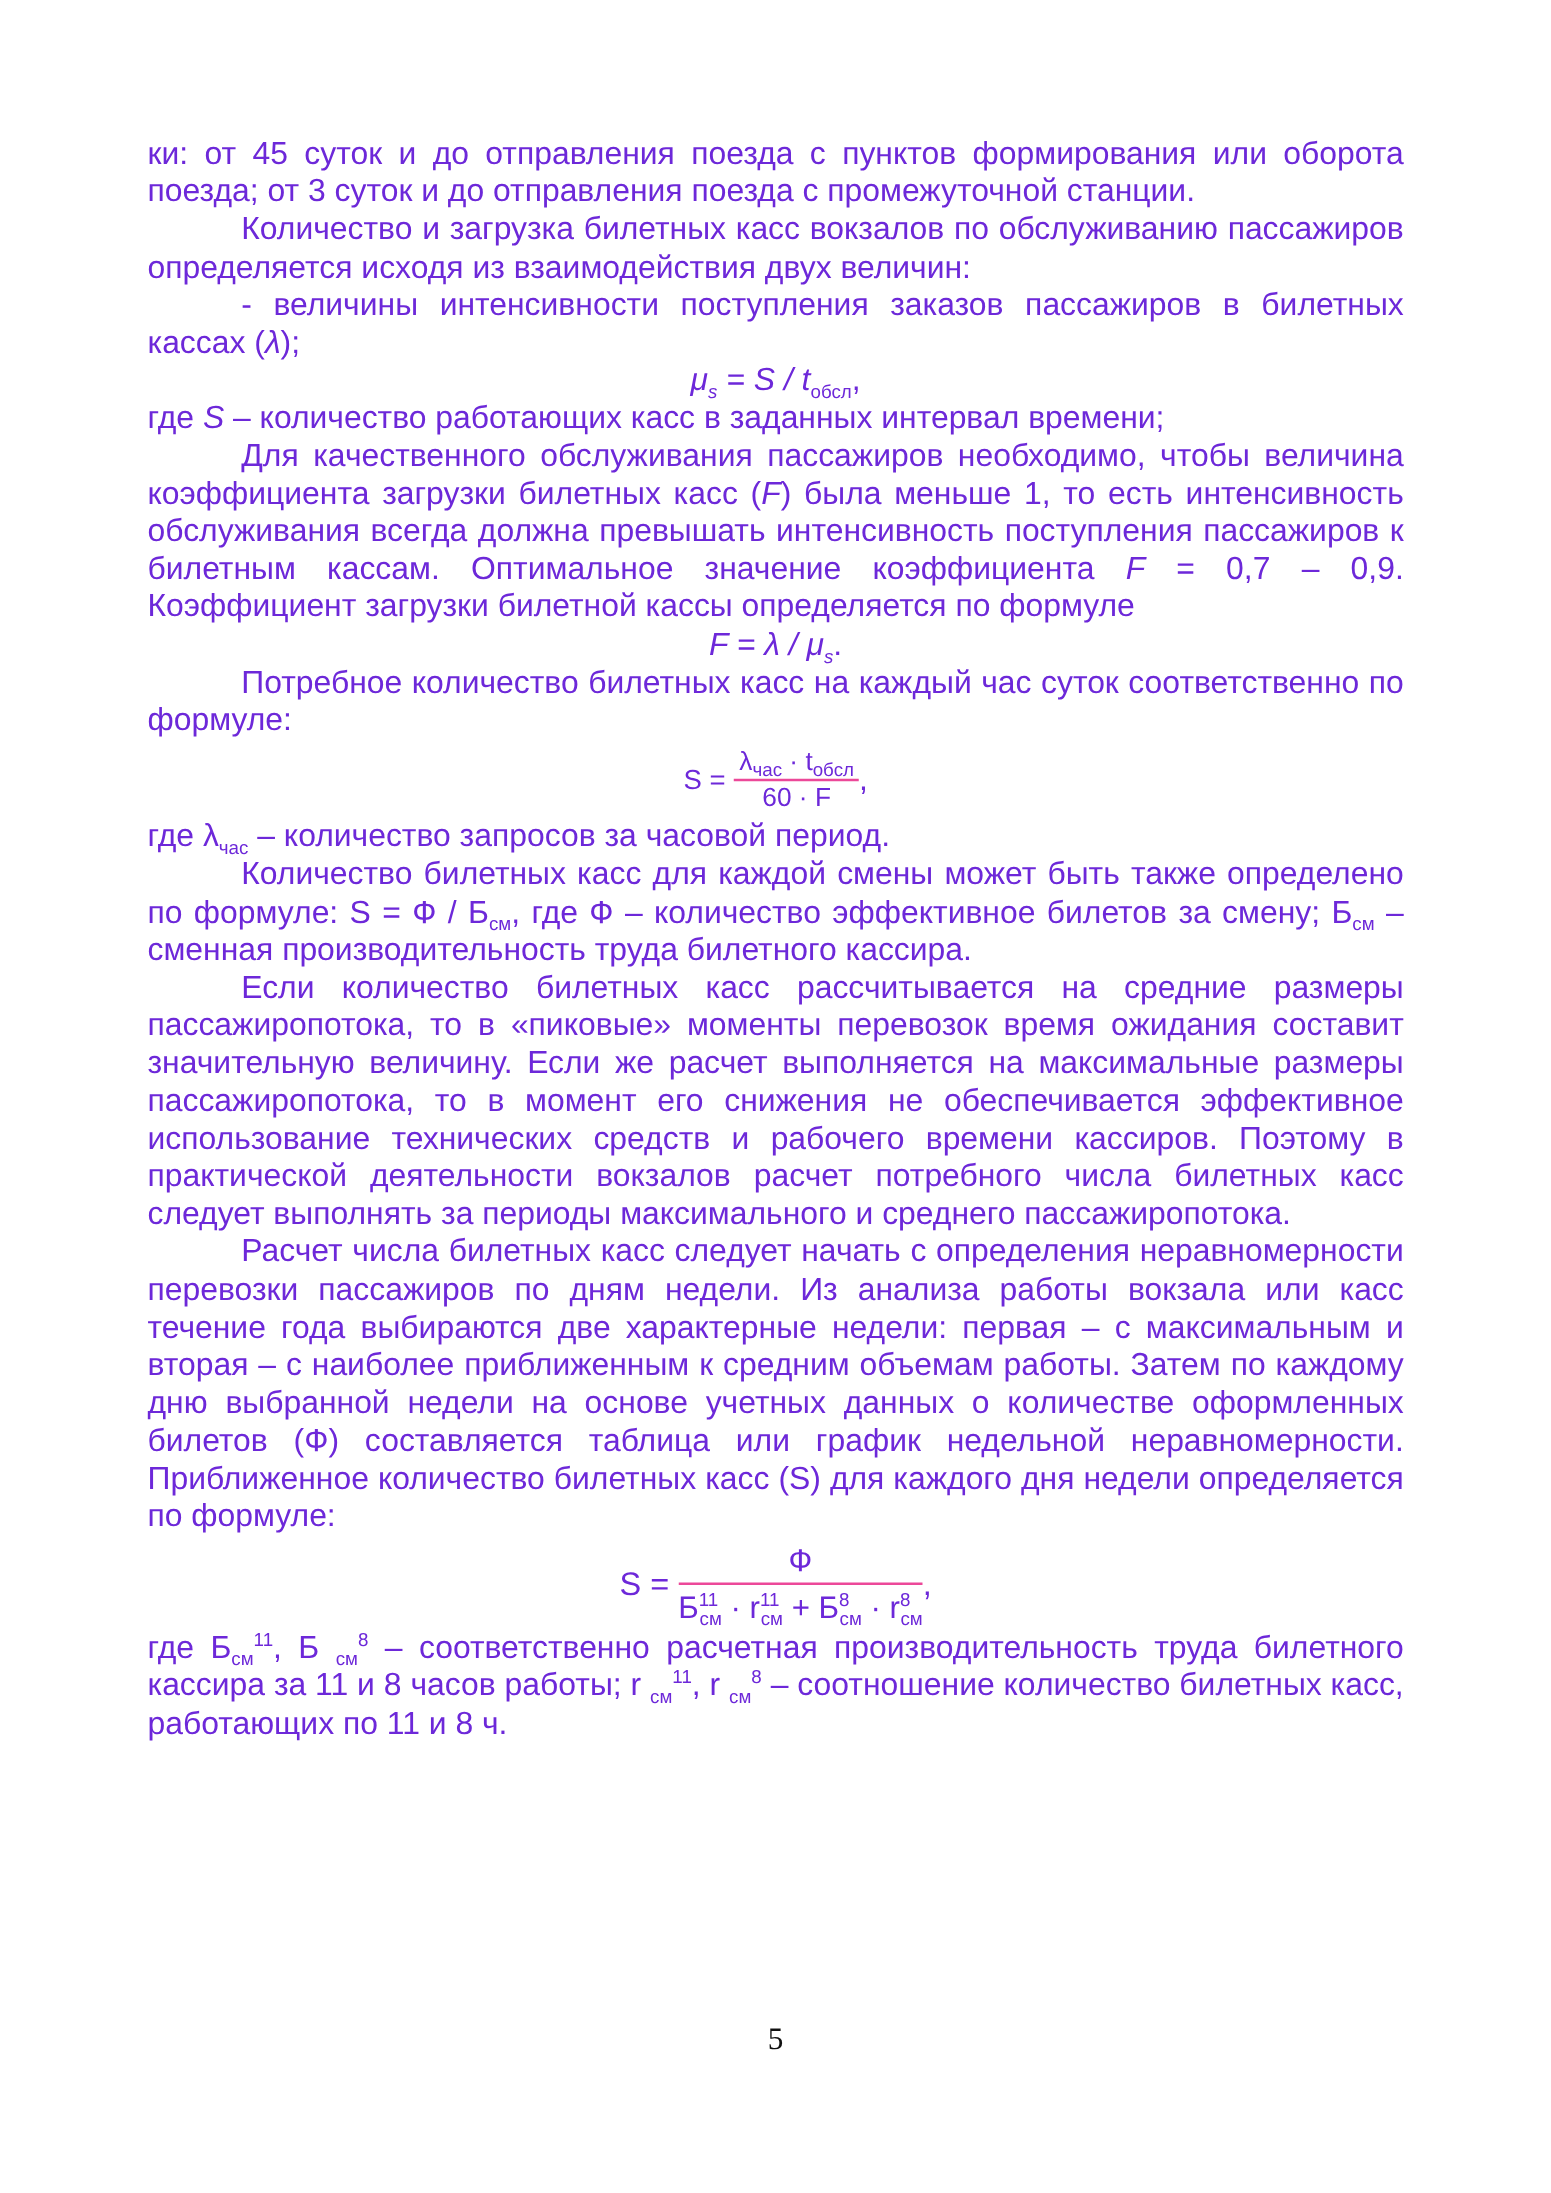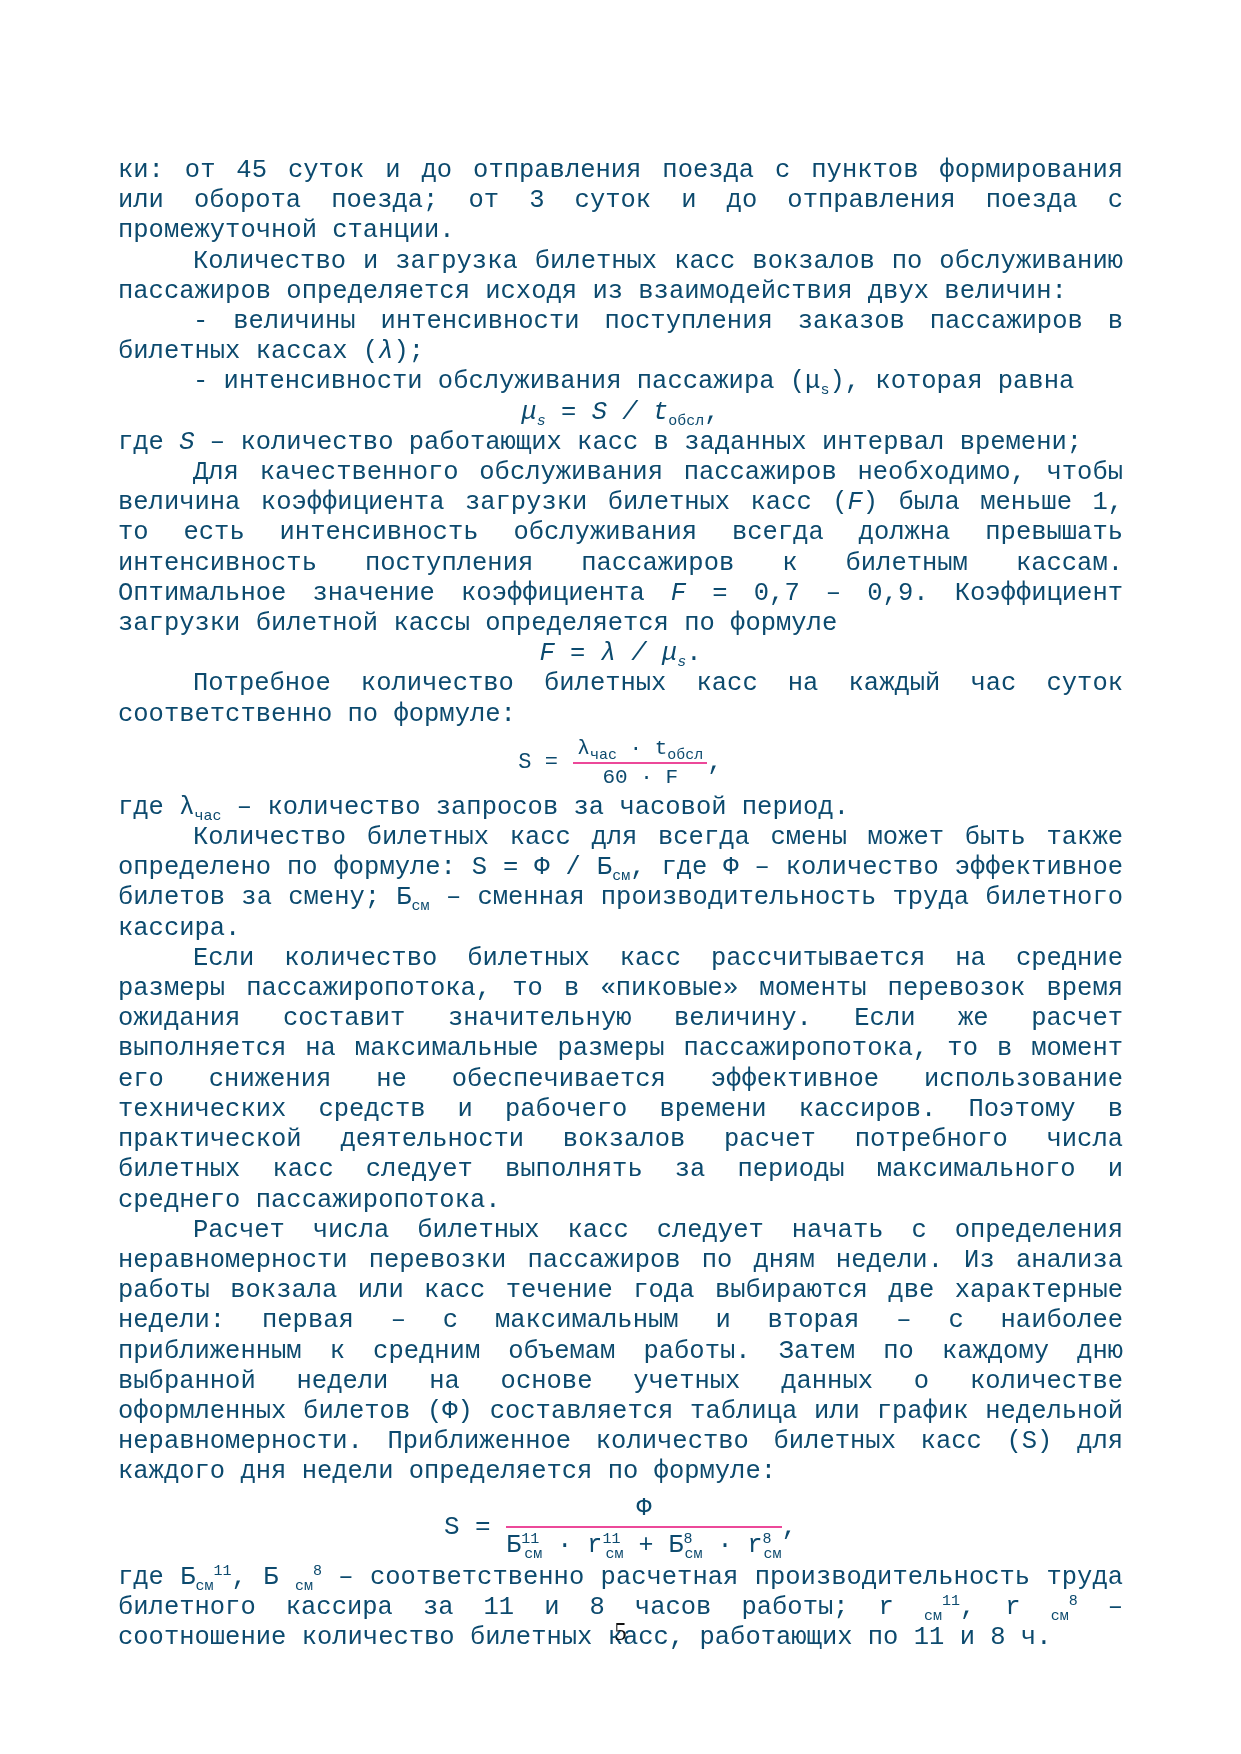--- a/index.html
+++ b/index.html
@@ -1,20 +1,20 @@
 <!DOCTYPE html>
 <html><head>
 <meta charset="utf-8">
 <style>
   html, body { margin: 0; padding: 0; background: #ffffff; }
   body { width: 1241px; height: 1754px; position: relative; overflow: hidden; }
   .page {
     position: absolute; left: 118px; top: 108px; width: 1005px;
-    font-family: Liberation Mono, monospace; font-size: 25.5px; line-height: 30.2px;
-    color: #0c4a6e; text-align: justify; margin-top: 48px;
+    font-family: Liberation Sans, sans-serif; font-size: 25.5px; line-height: 30.2px;
+    color: #6d28d9; text-align: justify;
   }
   .p { margin: 0; }
   .ind { text-indent: 75px; }
   .ind2 { text-indent: 50px; }
   .center { text-align: center; }
   .it { font-style: italic; }
   sub, sup { font-size: 15px; line-height: 0; }
   .frac { display: inline-block; vertical-align: middle; text-align: center; font-size: 21px; line-height: 22px; }
   .frac .num { display: block; border-bottom: 2px solid #ec4899; padding: 0 4px 2px; }
   .frac .den { display: block; padding-top: 3px; }
@@ -24,41 +24,40 @@
   .pagenum { position: absolute; left: 0; width: 1241px; top: 1618px; text-align: center;
     font-family: "Liberation Serif", serif; font-size: 25px; color: #111; }
 </style>
 </head>
 <body>
 
 <div class="page">
   <p class="p">ки: от 45 суток и до отправления поезда с пунктов формирования или оборота поезда; от 3 суток и до отправления поезда с промежуточной станции.</p>
   <p class="p ind">Количество и загрузка билетных касс вокзалов по обслуживанию пассажиров определяется исходя из взаимодействия двух величин:</p>
   <p class="p ind"><span>- величины интенсивности поступления заказов пассажиров в билетных кассах (</span><span class="it">λ</span><span>);</span></p>
-  <p class="p ind"><span>- интенсивности обслуживания пассажира (μ</span><sub>s</sub><span>), которая равна</span></p>
 
   <p class="p center"><span class="it">μ</span><sub class="it">s</sub><span class="it"> = S / t</span><sub>обсл</sub><span>,</span></p>
 
   <p class="p"><span>где </span><span class="it">S</span><span> – количество работающих касс в заданных интервал времени;</span></p>
   <p class="p ind"><span>Для качественного обслуживания пассажиров необходимо, чтобы величина коэффициента загрузки билетных касс (</span><span class="it">F</span><span>) была меньше 1, то есть интенсивность обслуживания всегда должна превышать интенсивность поступления пассажиров к билетным кассам. Оптимальное значение коэффициента </span><span class="it">F</span><span> = 0,7 – 0,9. Коэффициент загрузки билетной кассы определяется по формуле</span></p>
 
   <p class="p center"><span class="it">F =  λ / μ</span><sub class="it">s</sub><span>.</span></p>
 
   <p class="p ind">Потребное количество билетных касс на каждый час суток соответственно  по формуле:</p>
 
   <div class="formula-block" style="margin: 8px 0 4px 0;">
     <span style="font-size:22px; vertical-align:middle;">S =</span>
     <span class="frac">
       <span class="num"><span>λ</span><sub>час</sub><span> · t</span><sub>обсл</sub></span>
       <span class="den">60 · F</span>
     </span><span style="vertical-align:middle;">,</span>
   </div>
 
   <p class="p"><span>где  λ</span><sub>час</sub><span> – количество запросов за часовой период.</span></p>
-  <p class="p ind"><span>Количество билетных касс для всегда смены может быть также определено по формуле: S = Ф / Б</span><sub>см</sub><span>, где  Ф – количество эффективное билетов за смену; Б</span><sub>см</sub><span> – сменная производительность труда билетного кассира.</span></p>
+  <p class="p ind"><span>Количество билетных касс для каждой смены может быть также определено по формуле: S = Ф / Б</span><sub>см</sub><span>, где  Ф – количество эффективное билетов за смену; Б</span><sub>см</sub><span> – сменная производительность труда билетного кассира.</span></p>
   <p class="p ind">Если количество билетных касс рассчитывается на средние размеры пассажиропотока, то в «пиковые» моменты перевозок время ожидания составит значительную величину. Если же расчет выполняется на максимальные размеры пассажиропотока, то в момент его снижения не обеспечивается эффективное использование технических средств и рабочего времени кассиров. Поэтому в практической деятельности вокзалов расчет потребного числа билетных касс следует выполнять за периоды максимального и среднего пассажиропотока.</p>
   <p class="p ind">Расчет числа билетных касс следует начать с определения неравномерности перевозки пассажиров по дням недели. Из анализа работы вокзала или касс течение года выбираются две характерные недели: первая – с максимальным и вторая – с наиболее приближенным к средним объемам работы. Затем по каждому дню выбранной недели на основе учетных данных о количестве оформленных билетов (Ф) составляется таблица или  график  недельной  неравномерности. Приближенное количество билетных касс (S) для каждого дня недели определяется по формуле:</p>
 
   <div class="formula-block formula2" style="margin: 6px 0 2px 0;">
     <span style="vertical-align:middle;">S =</span>
     <span class="frac">
       <span class="num">Ф</span>
       <span class="den"><span>Б</span><sup>11</sup><sub style="margin-left:-15px;">см</sub><span> · r</span><sup>11</sup><sub style="margin-left:-15px;">см</sub><span> + Б</span><sup>8</sup><sub style="margin-left:-8px;">см</sub><span> · r</span><sup>8</sup><sub style="margin-left:-8px;">см</sub></span>
     </span><span style="vertical-align:middle;">,</span>
   </div>

